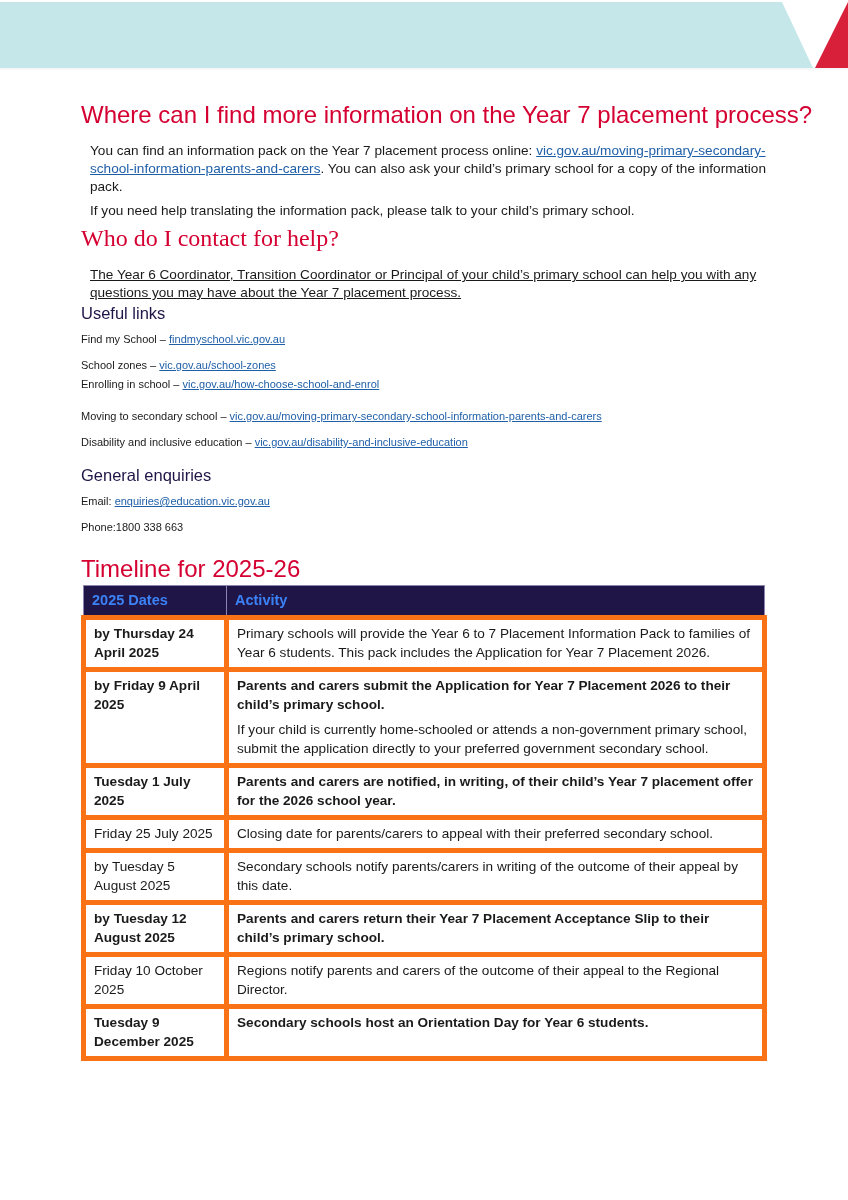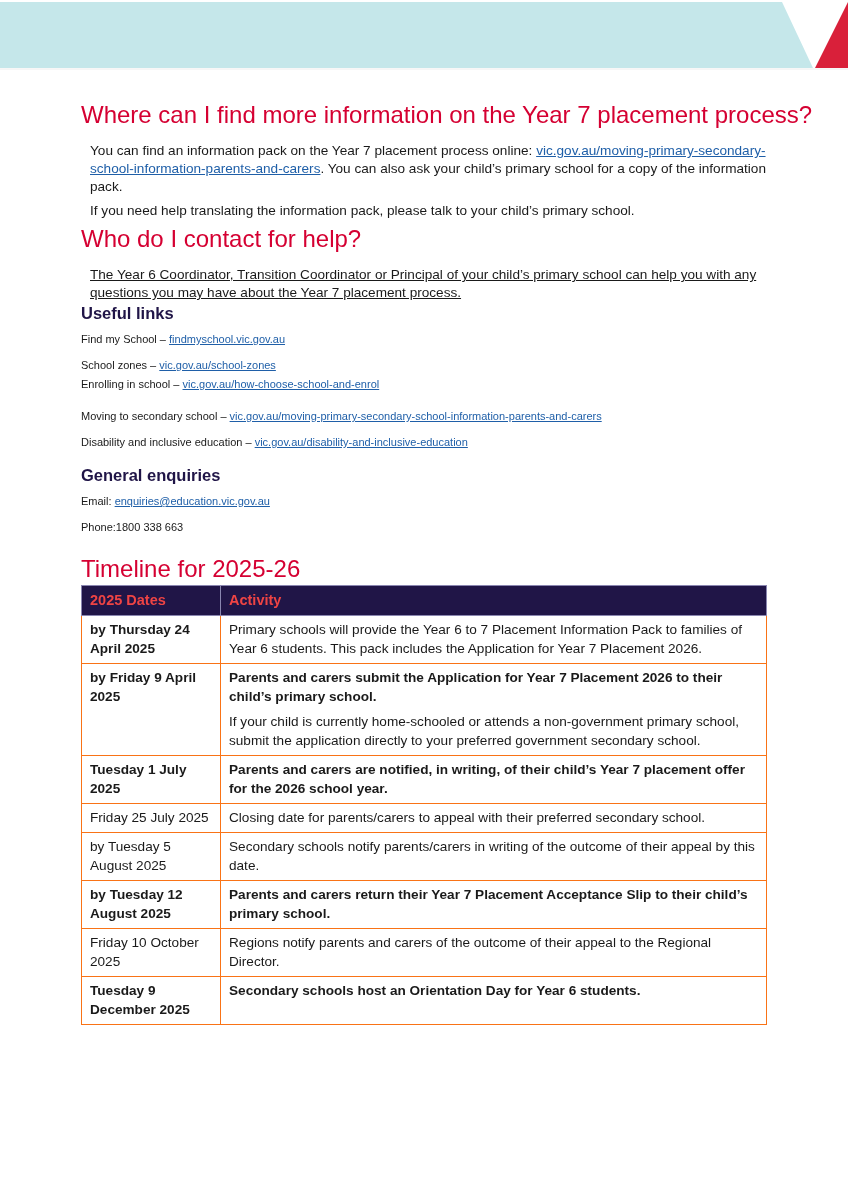--- a/index.html
+++ b/index.html
@@ -2,49 +2,49 @@
 <html><head>
 <meta charset="utf-8">
 <style>
   html, body { margin: 0; padding: 0; background: #ffffff; }
   body { width: 848px; height: 1200px; position: relative; overflow: hidden;
          font-family: "Liberation Sans", sans-serif; color: #1a1a1a; }
   .banner { position: absolute; left: 0; top: 0; width: 848px; height: 70px; }
   .content { position: absolute; left: 81px; top: 0; width: 688px; }
   h2.red { font-family: "Liberation Sans", sans-serif; font-weight: normal; color: #d50032;
            font-size: 24px; margin: 0; position: absolute; left: 0; white-space: nowrap; }
-  h3.navy { font-family: "Liberation Sans", sans-serif; font-weight: bold; color: #201547;
+  h3.navy { font-family: "Liberation Sans", sans-serif; font-weight: normal; color: #201547;
             font-size: 16.5px; margin: 0; position: absolute; left: 0; white-space: nowrap; }
   p { margin: 9px; font-size: 13.6px; line-height: 18px; position: absolute; left: 0; width: 690px; }
   a { color: #1f5fa8; text-decoration: underline; }
   .line { font-size: 11px; position: absolute; left: 0; white-space: nowrap; }
   table { position: absolute; left: 0; top: 585px; width: 686px; border-collapse: collapse;
           font-size: 13.6px; line-height: 19px; }
-  th { background: #201547; color: #ef4444; text-align: left; font-weight: bold; font-size: 14.5px;
+  th { background: #201547; color: #3b82f6; text-align: left; font-weight: bold; font-size: 14.5px;
        padding: 5px 8px; border: 1px solid #8a86b0; }
-  td { vertical-align: top; border: 1px solid #f97316; padding: 4px 8px 5px 8px; }
+  td { vertical-align: top; border: 5px solid #f97316; padding: 4px 8px 5px 8px; }
   td.date { width: 122px; }
   .bold { font-weight: bold; }
   .sub { margin-top: 6px; }
 </style>
 </head>
 <body>
 
 <svg class="banner" viewBox="0 0 848 70" preserveAspectRatio="none">
   <polygon points="0,2 782,2 813,68 0,68" fill="#c5e7ea"></polygon>
   <polygon points="848,2 848,68 815,68" fill="#d9203a"></polygon>
   <line x1="0" y1="69" x2="848" y2="69" stroke="#eeeeee" stroke-width="1"></line>
 </svg>
 
 <div class="content">
   <h2 class="red" style="top:101px;">Where can I find more information on the Year 7 placement process?</h2>
   <p style="top:133px;"><span>You can find an information pack on the Year 7 placement process online: </span><a>vic.gov.au/moving-primary-secondary-school-information-parents-and-carers</a><span>. You can also ask your child’s primary school for a copy of the information pack.</span></p>
   <p style="top:193px;">If you need help translating the information pack, please talk to your child’s primary school.</p>
 
-  <h2 class="red" style="top:225px;">Who do I contact for help?</h2>
+  <h2 class="red" style="top:225px;font-family:Liberation Serif, serif;">Who do I contact for help?</h2>
   <p style="top:257px;text-decoration:underline;">The Year 6 Coordinator, Transition Coordinator or Principal of your child’s primary school can help you with any questions you may have about the Year 7 placement process.</p>
 
   <h3 class="navy" style="top:304px;">Useful links</h3>
   <div class="line" style="top:333px;"><span>Find my School – </span><a>findmyschool.vic.gov.au</a></div>
   <div class="line" style="top:359px;"><span>School zones – </span><a>vic.gov.au/school-zones</a></div>
   <div class="line" style="top:378px;"><span>Enrolling in school – </span><a>vic.gov.au/how-choose-school-and-enrol</a></div>
   <div class="line" style="top:410px;"><span>Moving to secondary school – </span><a>vic.gov.au/moving-primary-secondary-school-information-parents-and-carers</a></div>
   <div class="line" style="top:436px;"><span>Disability and inclusive education – </span><a>vic.gov.au/disability-and-inclusive-education</a></div>
 
   <h3 class="navy" style="top:466px;">General enquiries</h3>

